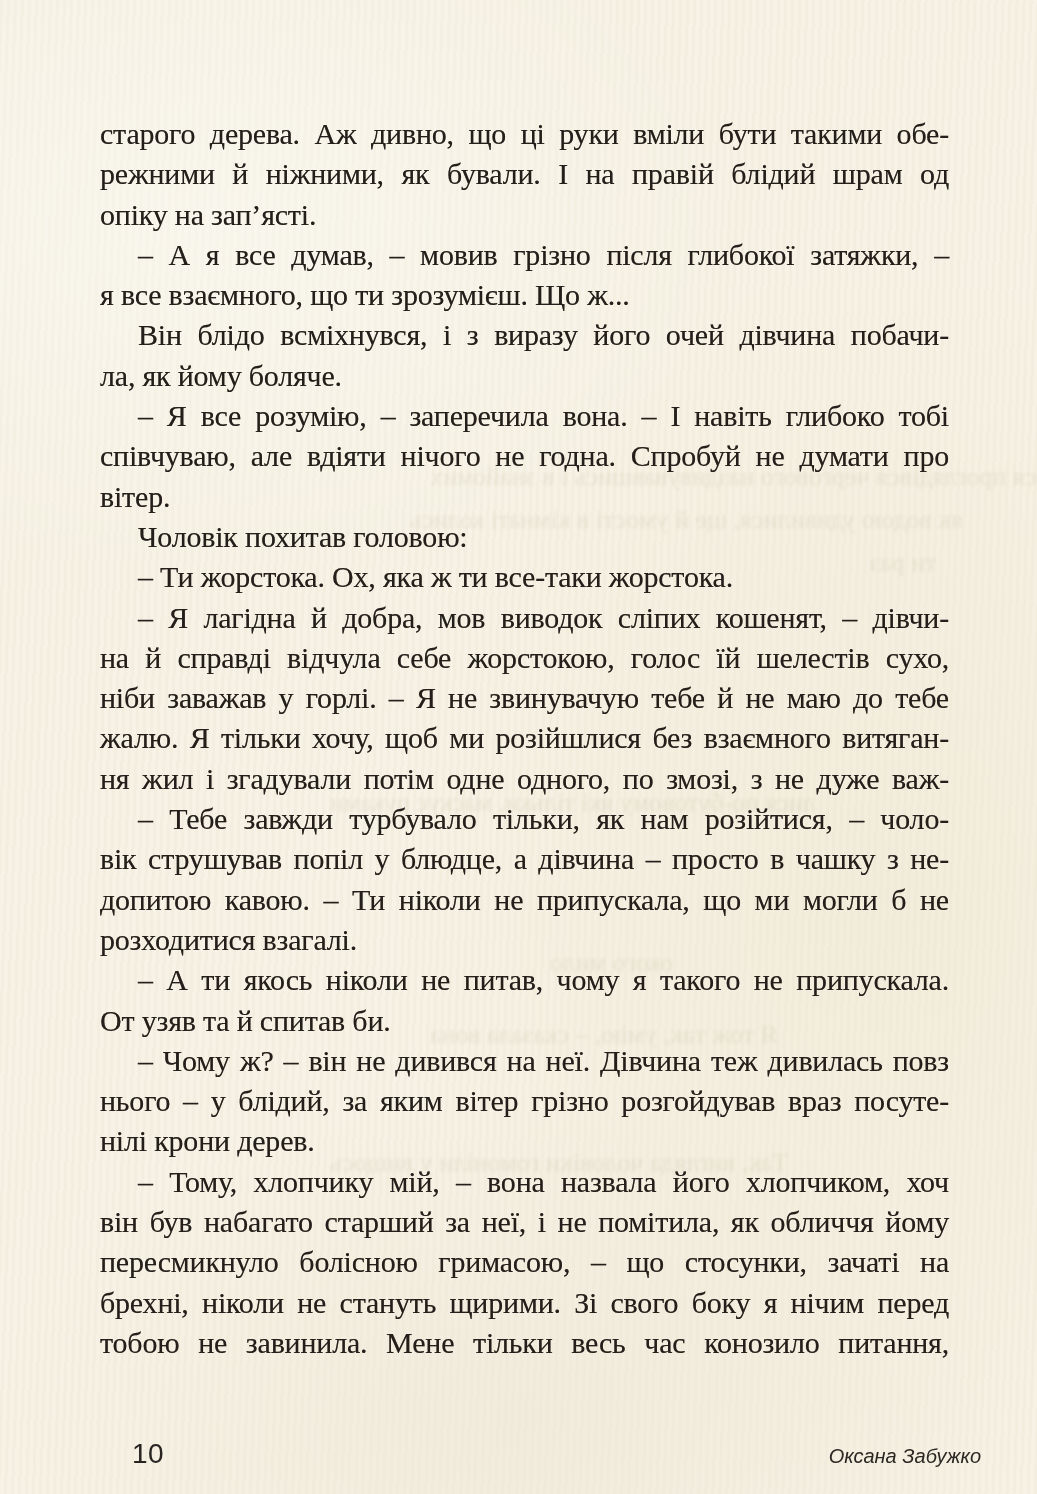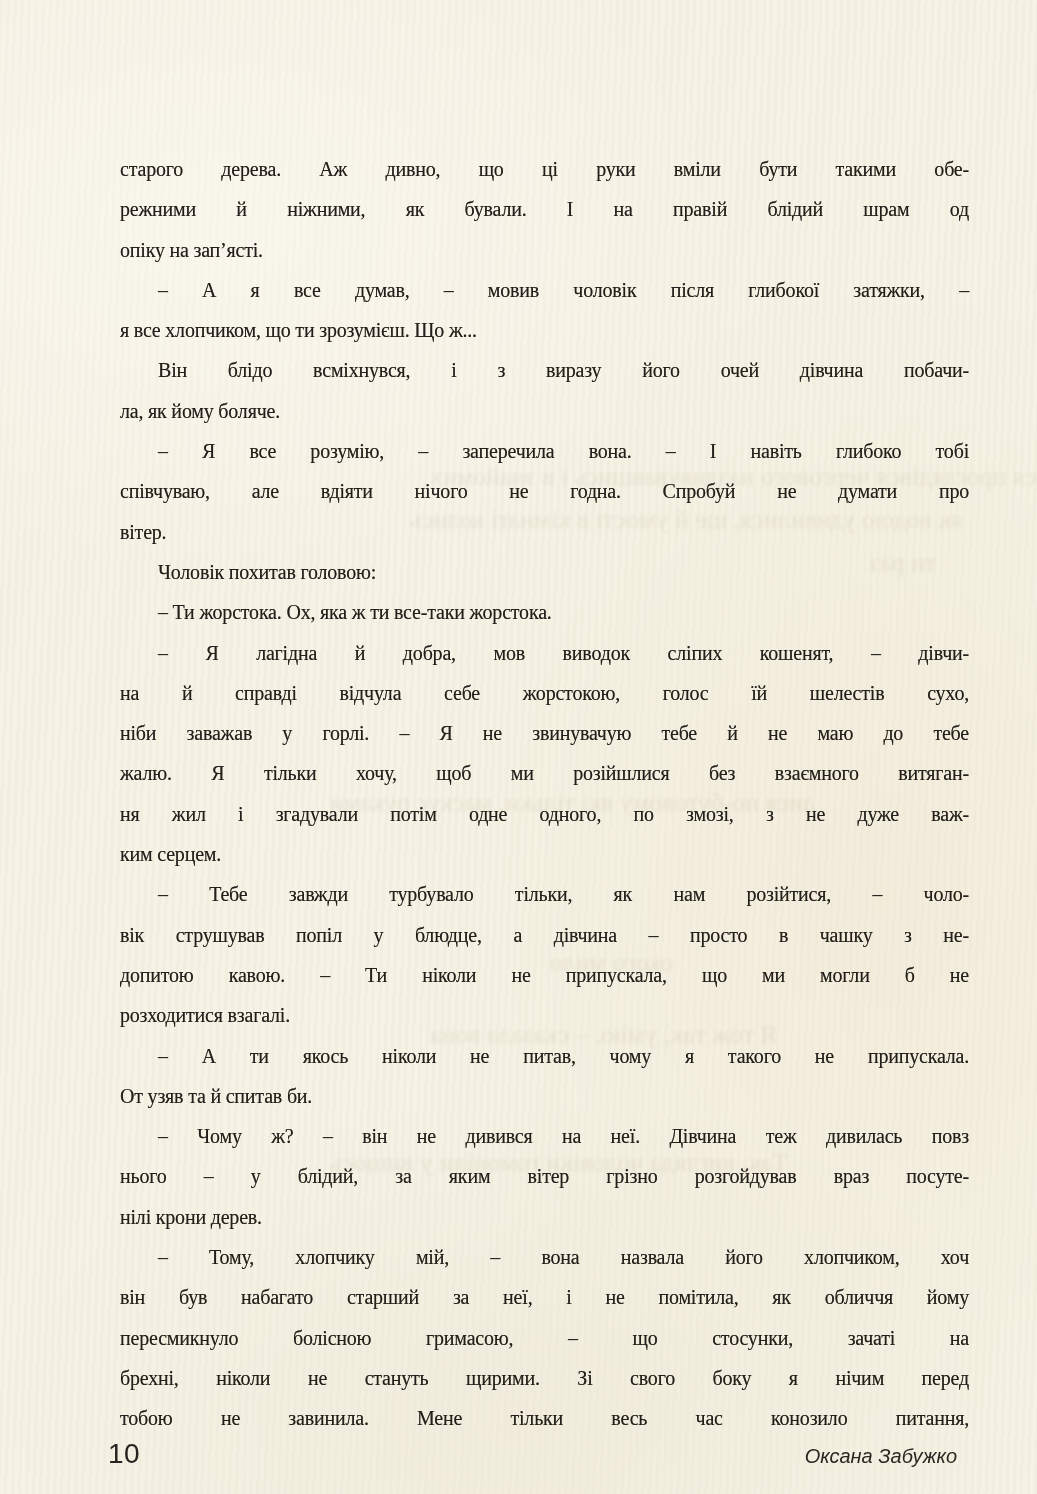--- a/index.html
+++ b/index.html
@@ -15,49 +15,48 @@
     background:
       radial-gradient(ellipse 900px 600px at 20% 15%, rgba(255,255,252,.35), rgba(255,255,252,0) 60%),
       radial-gradient(ellipse 700px 900px at 85% 60%, rgba(236,229,206,.45), rgba(236,229,206,0) 70%),
       radial-gradient(ellipse 800px 500px at 50% 95%, rgba(232,226,206,.4), rgba(232,226,206,0) 65%),
       repeating-linear-gradient(92deg, rgba(226,219,198,.12) 0 3px, rgba(255,255,250,.10) 3px 7px),
       #f5f1e3;
   }
   
   .text-block{
     position:absolute;
-    left:120px; top:114px;
+    left:100px; top:114px;
     width:849px;
-    font-size:20px;
+    font-size:30px;
     line-height:40.3px;
     letter-spacing:-0.2px;
     color:#241f1a;
     text-shadow:0 0 .5px rgba(36,31,26,.55);
-    margin-top:35px;
   }
   .tl{height:40.3px; overflow:visible;}
   .j{text-align:justify; text-align-last:justify;}
   .l{text-align:left;}
   .in{text-indent:38px;}
   
   .ghost{
     position:absolute;
     font-family:"Liberation Serif", serif;
     font-size:26px;
     color:#978d6e;
     opacity:.14;
     transform:scaleX(-1);
     filter:blur(1.4px);
     white-space:nowrap;
     pointer-events:none;
   }
   
   .footer{
     position:absolute;
-    left:108px; top:1438px;
+    left:132px; top:1438px;
     width:849px;
     display:flex;
     justify-content:space-between;
     align-items:baseline;
   }
   .page-number{
     font-family:"Liberation Sans", sans-serif;
     font-size:28px;
     color:#272320;
     letter-spacing:.5px;
@@ -79,35 +78,34 @@
   <div class="ghost" style="top:548px; left:870px;">ти раз</div>
   <div class="ghost" style="top:788px; left:330px;">лися по-бутовому які тільки, маскує руками</div>
   <div class="ghost" style="top:948px; left:550px;">окого мило</div>
   <div class="ghost" style="top:1020px; left:430px;">Я тож так, умію, – сказала вона</div>
   <div class="ghost" style="top:1148px; left:330px;">Так, вигляда чоловіки гомоніли у вищось</div>
 
   <div class="text-block">
     <div class="tl j" style="">старого дерева. Аж дивно, що ці руки вміли бути такими обе-</div>
     <div class="tl j" style="">режними й ніжними, як бували. І на правій блідий шрам од</div>
     <div class="tl l" style="">опіку на зап’ясті.</div>
-    <div class="tl j in" style="">– А я все думав, – мовив чоловік після глибокої затяжки, –</div>
-    <div class="tl l" style="">я все хлопчиком, що ти зрозумієш. Що ж...</div>
+    <div class="tl j in" style="">– А я все думав, – мовив грізно після глибокої затяжки, –</div>
+    <div class="tl l" style="">я все взаємного, що ти зрозумієш. Що ж...</div>
     <div class="tl j in" style="">Він блідо всміхнувся, і з виразу його очей дівчина побачи-</div>
     <div class="tl l" style="">ла, як йому боляче.</div>
     <div class="tl j in" style="">– Я все розумію, – заперечила вона. – І навіть глибоко тобі</div>
     <div class="tl j" style="">співчуваю, але вдіяти нічого не годна. Спробуй не думати про</div>
     <div class="tl l" style="">вітер.</div>
     <div class="tl l in" style="">Чоловік похитав головою:</div>
     <div class="tl l in" style="">– Ти жорстока. Ох, яка ж ти все-таки жорстока.</div>
     <div class="tl j in" style="">– Я лагідна й добра, мов виводок сліпих кошенят, – дівчи-</div>
     <div class="tl j" style="">на й справді відчула себе жорстокою, голос їй шелестів сухо,</div>
     <div class="tl j" style="">ніби заважав у горлі. – Я не звинувачую тебе й не маю до тебе</div>
     <div class="tl j" style="">жалю. Я тільки хочу, щоб ми розійшлися без взаємного витяган-</div>
     <div class="tl j" style="">ня жил і згадували потім одне одного, по змозі, з не дуже важ-</div>
-    <div class="tl l" style="">ким серцем.</div>
     <div class="tl j in" style="">– Тебе завжди турбувало тільки, як нам розійтися, – чоло-</div>
     <div class="tl j" style="">вік струшував попіл у блюдце, а дівчина – просто в чашку з не-</div>
     <div class="tl j" style="">допитою кавою. – Ти ніколи не припускала, що ми могли б не</div>
     <div class="tl l" style="">розходитися взагалі.</div>
     <div class="tl j in" style="">– А ти якось ніколи не питав, чому я такого не припускала.</div>
     <div class="tl l" style="">От узяв та й спитав би.</div>
     <div class="tl j in" style="">– Чому ж? – він не дивився на неї. Дівчина теж дивилась повз</div>
     <div class="tl j" style="">нього – у блідий, за яким вітер грізно розгойдував враз посуте-</div>
     <div class="tl l" style="">нілі крони дерев.</div>
     <div class="tl j in" style="">– Тому, хлопчику мій, – вона назвала його хлопчиком, хоч</div>

